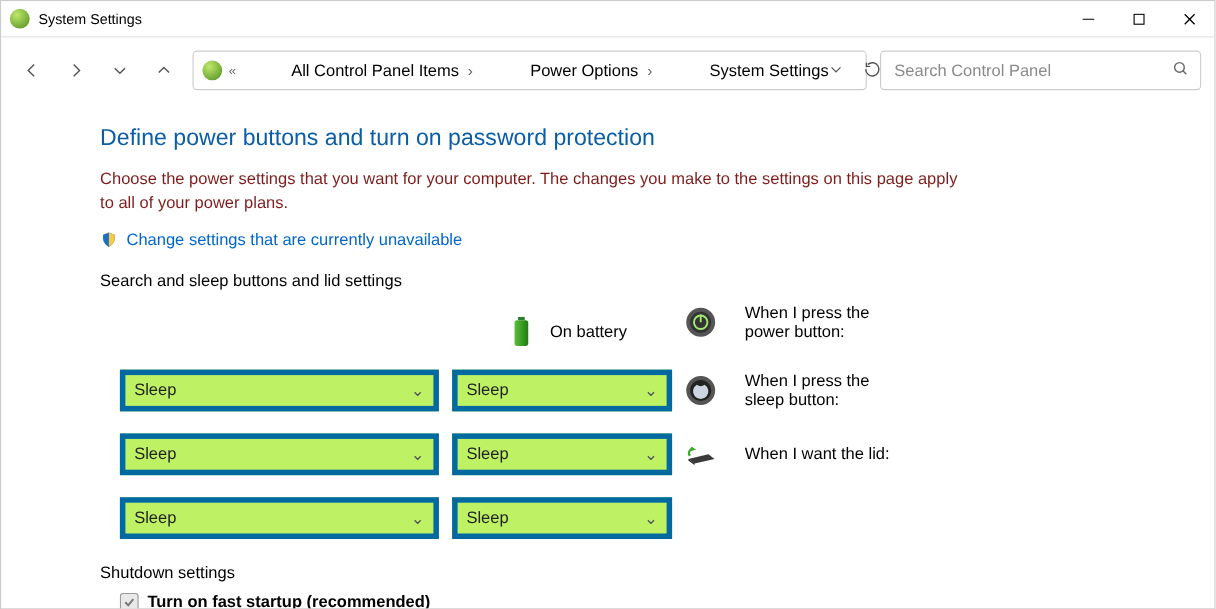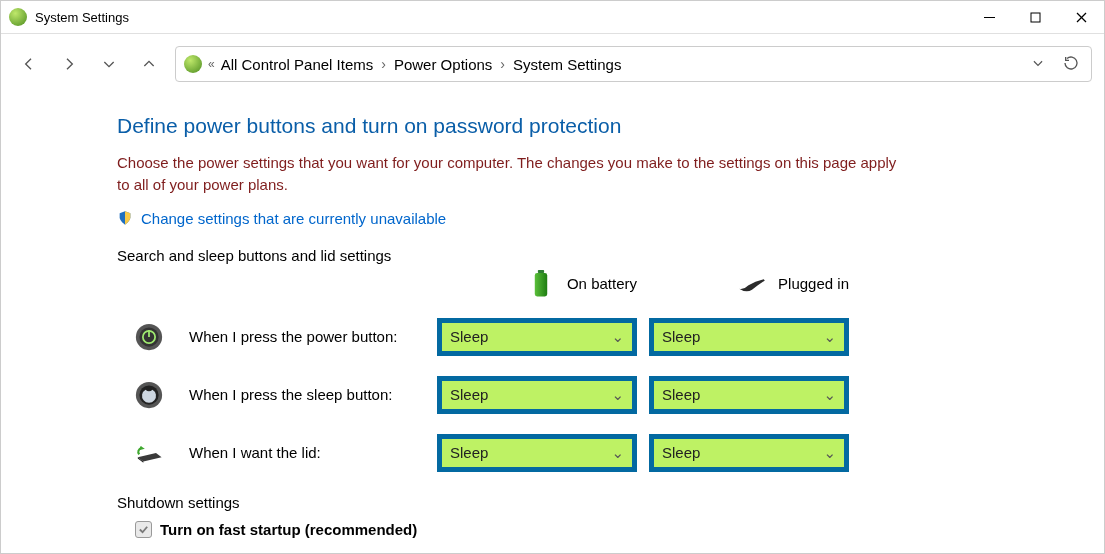--- a/index.html
+++ b/index.html
@@ -11,39 +11,39 @@
   .winbtns{margin-left:auto;display:flex;}
   .winbtn{width:46px;height:31px;display:flex;align-items:center;justify-content:center;color:#333;}
   .winbtn svg{width:11px;height:11px;}
   
   .navrow{display:flex;align-items:center;padding:12px 12px 12px 14px;gap:12px;}
   .navbtn{width:28px;height:28px;display:flex;align-items:center;justify-content:center;color:#555;border-radius:3px;}
   .navbtn svg{width:16px;height:16px;stroke:#555;}
   .addrbar{flex:1;display:flex;align-items:center;height:34px;border:1px solid #ccc;border-radius:4px;padding:0 6px 0 8px;min-width:0;}
   .addrbar .app-icon{width:18px;height:18px;border-radius:50%;background:radial-gradient(circle at 35% 30%,#bfe86b,#4c8c1f);flex:none;}
   .addrbar .chev-dbl{margin:0 6px;color:#666;font-size:12px;}
-  .crumb{color:#000;font-size:15px;white-space:nowrap;}
+  .crumb{color:#000;font-size:15px;white-space:nowrap;margin-left:44px;}
   .crumb-sep{margin:0 8px;color:#666;}
   .addr-spacer{flex:1;}
   .addr-end{display:flex;align-items:center;gap:18px;padding-right:6px;}
   .searchbox{width:270px;height:34px;border:1px solid #ccc;border-radius:4px;display:flex;align-items:center;padding:0 10px;color:#777;}
   .searchbox input{border:none;outline:none;flex:1;font-size:15px;color:#333;background:transparent;}
   .searchbox input::placeholder{color:#8a8a8a;}
   .searchbox .mag{color:#666;}
   
-  .content{padding:20px 48px 0 116px;}
+  .content{padding:20px 48px 0 90px;}
   h1{font-size:21px;font-weight:400;color:#0a5ea8;margin:0 0 14px;}
   .desc{font-size:15px;color:#7f1d1d;line-height:1.45;margin:0 0 14px;max-width:780px;}
   .shieldlink{display:flex;align-items:center;gap:8px;margin-bottom:20px;}
   .shield{width:16px;height:16px;}
   .link{color:#0066cc;font-size:15px;}
   .section-label{font-size:15px;margin-bottom:6px;}
   
   .grid{display:grid;grid-template-columns:290px 200px 200px;column-gap:12px;row-gap:20px;align-items:center;margin-left:18px;}
-  .colhead{display:flex;align-items:center;gap:12px;font-size:15px;justify-content:flex-end;padding-left:8px;}
+  .colhead{display:flex;align-items:center;gap:12px;font-size:15px;justify-content:center;padding-left:8px;margin-top:18px;}
   .rowlabel{display:flex;align-items:center;gap:26px;font-size:15px;}
   .rowicon{width:28px;height:28px;flex:none;}
   .sel{height:28px;border:5px solid #0369a1;background:#bef264;display:flex;align-items:center;justify-content:space-between;padding:0 8px;font-size:15px;color:#222;}
   .sel .chev{color:#555;}
   .section2{margin-top:22px;}
   .fastrow{display:flex;align-items:center;gap:8px;margin:10px 0 0 18px;font-size:15px;}
   .chk{width:15px;height:15px;border:1px solid #999;border-radius:3px;background:#e9e9e9;display:flex;align-items:center;justify-content:center;}
   .chk svg{width:11px;height:11px;}
 </style>
 </head>
@@ -111,20 +111,29 @@
       </span>
       <span>
         <svg width="16" height="16" viewBox="0 0 24 24" fill="none" stroke="#555" stroke-width="2">
             <path d="M3 12a9 9 0 1 0 3-6.7"></path>
             <polyline points="4 3 4 8 9 8"></polyline>
           </svg>
       </span>
     </div>
   </div>
 
+  <div class="searchbox">
+    <input placeholder="Search Control Panel" style="">
+    <span class="mag">
+      <svg width="15" height="15" viewBox="0 0 24 24" fill="none" stroke="#666" stroke-width="2">
+          <circle cx="10" cy="10" r="7"></circle>
+          <line x1="20" y1="20" x2="15" y2="15"></line>
+        </svg>
+    </span>
+  </div>
 </div>
 
 <div class="content">
   <h1>Define power buttons and turn on password protection</h1>
   <p class="desc">Choose the power settings that you want for your computer. The changes you make to the settings on this page apply to all of your power plans.</p>
 
   <div class="shieldlink">
     <svg class="shield" viewBox="0 0 24 24">
       <path d="M12 2 L20 5 V11 C20 17 12 22 12 22 C12 22 4 17 4 11 V5 Z" fill="#1e6fc1"></path>
       <path d="M12 2 L20 5 V11 C20 17 12 22 12 22 Z" fill="#f7c948"></path>
@@ -143,26 +152,20 @@
         <rect x="4" y="4" width="16" height="30" rx="3" fill="url(#g1)"></rect>
         <defs>
             <linearGradient id="g1" x1="0" x2="1">
               <stop offset="0" stop-color="#5bbf3a"></stop>
               <stop offset="1" stop-color="#1e7d12"></stop>
             </linearGradient>
           </defs>
       </svg>
       <span>On battery</span>
     </div>
-    <div class="colhead">
-      <svg class="rowicon" viewBox="0 0 48 24">
-        <path d="M2 20 Q10 22 18 14 L30 8 L44 4 L46 6 L34 14 L24 22 Q14 28 2 20 Z" fill="#2b2b2b"></path>
-      </svg>
-      <span>Plugged in</span>
-    </div>
 
     <div class="rowlabel">
       <svg class="rowicon" viewBox="0 0 32 32">
         <circle cx="16" cy="16" r="15" fill="#555"></circle>
           <circle cx="16" cy="16" r="11" fill="#333"></circle>
         <circle cx="16" cy="16" r="7" fill="none" stroke="#9fe870" stroke-width="2"></circle>
         <line x1="16" y1="8" x2="16" y2="16" stroke="#9fe870" stroke-width="2"></line>
       </svg>
       <span>When I press the power button:</span>
     </div>

